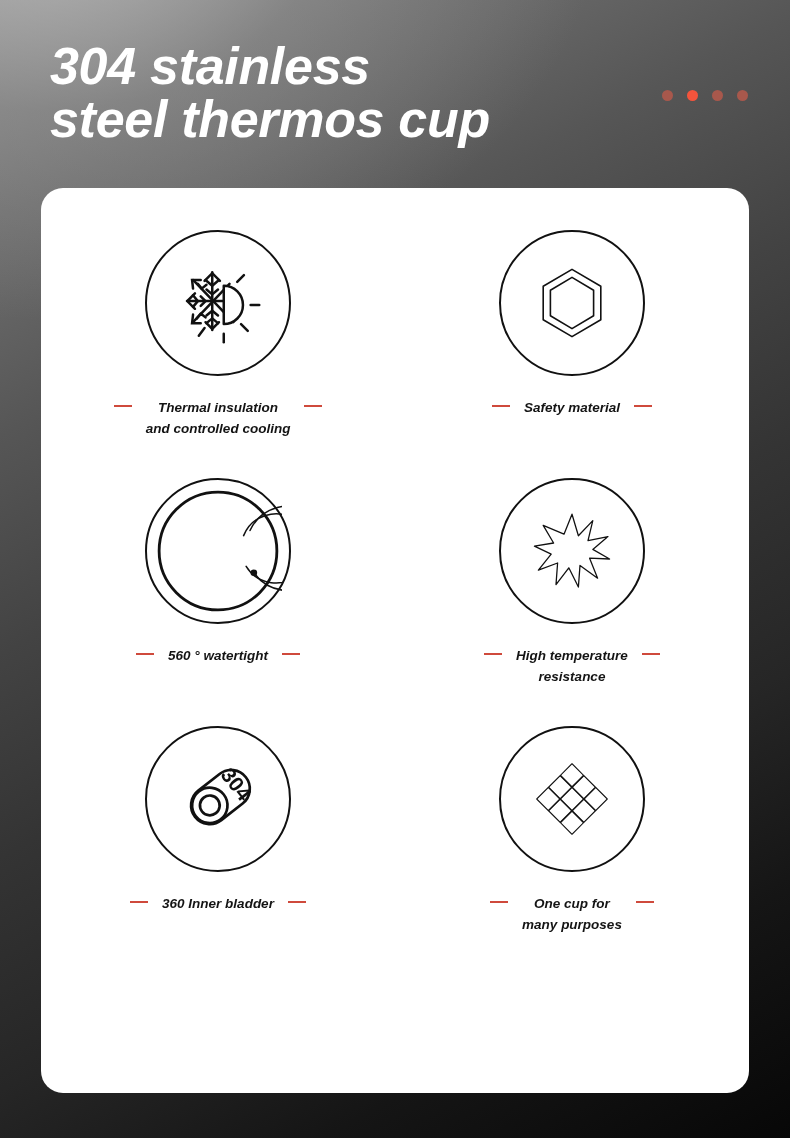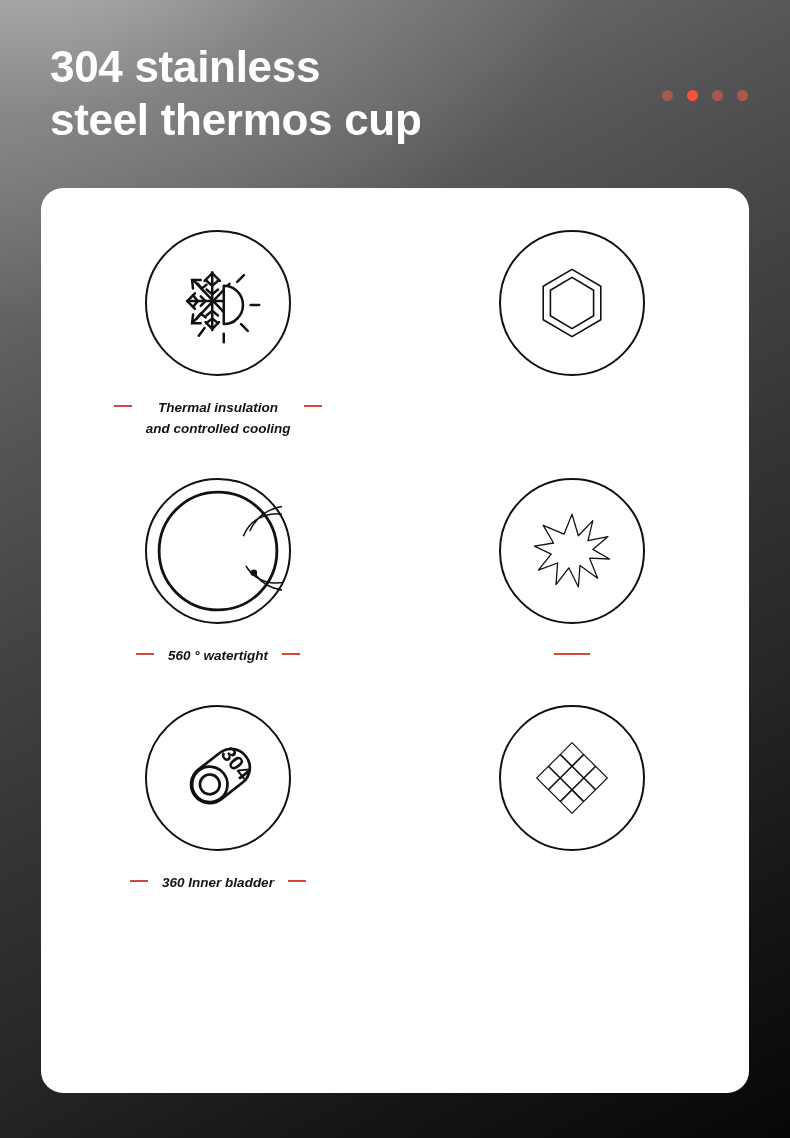--- a/index.html
+++ b/index.html
@@ -29,22 +29,23 @@
     left: 0; top: 0;
     width: 790px;
     height: 188px;
   }
   #page-title {
     position: absolute;
     left: 50px;
     top: 40px;
     width: 600px;
     color: #ffffff;
-    font-size: 44px;
+    font-size: 52px;
     font-weight: bold;
+    font-style: italic;
     line-height: 53px;
     letter-spacing: -0.3px;
     white-space: pre-line;
   }
   #dots {
     position: absolute;
     right: 42px;
     top: 90px;
     display: flex;
     gap: 14px;
@@ -189,20 +190,25 @@
 
       <div class="feature">
         <div class="circle">
           <span>
             <svg width="80" height="80" viewBox="0 0 100 100" fill="none" stroke="#111" stroke-width="2" stroke-linejoin="round">
               <polygon points="50,8 86,29 86,71 50,92 14,71 14,29"></polygon>
               <polygon points="50,18 77,34 77,66 50,82 23,66 23,34"></polygon>
             </svg>
           </span>
         </div>
+        <div class="label-row">
+          <span class="dash" style="background: rgb(207, 74, 60);"></span>
+          <span class="label-text">Safety material</span>
+          <span class="dash" style="background: rgb(207, 74, 60);"></span>
+        </div>
       </div>
 
       <div class="feature">
         <div class="circle">
           <span>
             <svg width="128" height="128" viewBox="0 0 100 100" fill="none" stroke="#111" stroke-linecap="round">
               <circle cx="50" cy="50" r="46" stroke-width="2.2"></circle>
               <path d="M78 67 A33 33 0 1 0 75 34" stroke-width="1.2"></path>
               <path d="M72 62 A27 27 0 1 0 70 38" stroke-width="1.2"></path>
               <circle cx="78" cy="67" r="2.6" fill="#111" stroke="none"></circle>
@@ -219,20 +225,22 @@
       <div class="feature">
         <div class="circle">
           <span>
             <svg width="80" height="80" viewBox="0 0 100 100" fill="none" stroke="#111" stroke-width="1.6" stroke-linejoin="round">
               <polygon points="50,4 58,31 76,12 70,37 95,32 76,48 97,60 72,59 82,84 60,68 58,95 46,71 30,92 32,65 8,74 24,54 3,44 27,40 14,18 40,29"></polygon>
             </svg>
           </span>
         </div>
         <div class="label-row">
           <span class="dash" style="background: rgb(207, 74, 60);"></span>
+          <span class="label-text">High temperature
+resistance</span>
           <span class="dash" style="background: rgb(207, 74, 60);"></span>
         </div>
       </div>
 
       <div class="feature">
         <div class="circle">
           <span>
             <svg width="104" height="104" viewBox="0 0 100 100" fill="none" stroke="#111" stroke-width="2.6" stroke-linejoin="round" stroke-linecap="round">
               <g transform="rotate(-38 50 50)">
                 <rect x="22" y="32" width="62" height="36" rx="18"></rect>
@@ -261,17 +269,23 @@
                 <rect x="21" y="40.5" width="19" height="19"></rect>
                 <rect x="40.5" y="40.5" width="19" height="19"></rect>
                 <rect x="60" y="40.5" width="19" height="19"></rect>
                 <rect x="21" y="60" width="19" height="19"></rect>
                 <rect x="40.5" y="60" width="19" height="19"></rect>
                 <rect x="60" y="60" width="19" height="19"></rect>
               </g>
             </svg>
           </span>
         </div>
+        <div class="label-row">
+          <span class="dash" style="background: rgb(207, 74, 60);"></span>
+          <span class="label-text">One cup for
+many purposes</span>
+          <span class="dash" style="background: rgb(207, 74, 60);"></span>
+        </div>
       </div>
 
     </div>
   </div>
 </div>
 
 </body></html>

